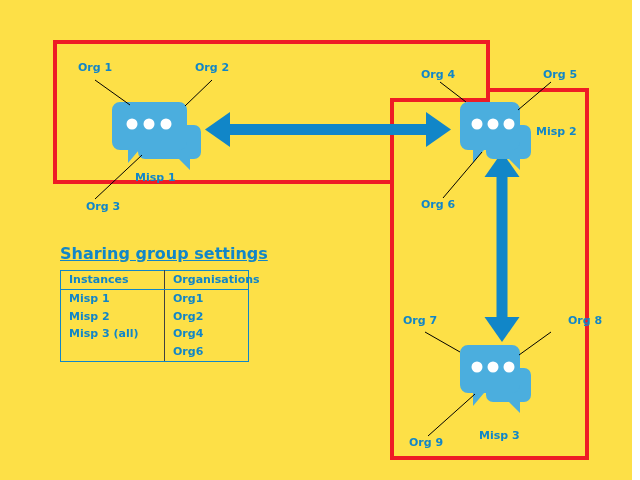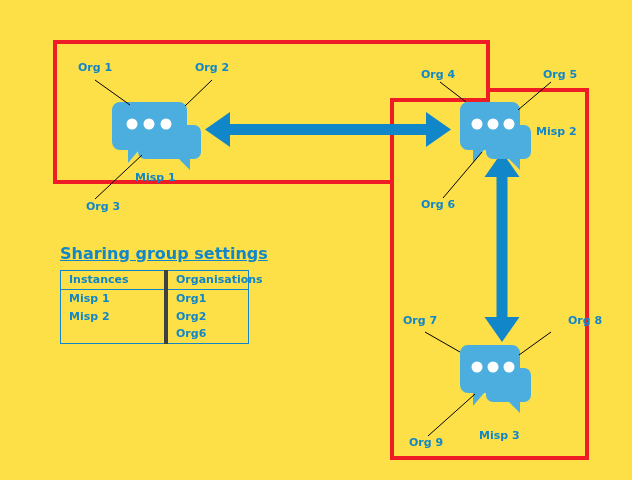--- a/index.html
+++ b/index.html
@@ -62,21 +62,21 @@
     border: 1px solid #1186C8;
     color: #1186C8;
     font-family: "DejaVu Sans", sans-serif;
     font-weight: bold;
     font-size: 11px;
     text-align: left;
     padding: 2px 0 2px 8px;
     vertical-align: top;
     line-height: 1.25;
   }
-  table.sg-table td.cell-left { width: 95px; border-right: 4px solid #404040; }
+  table.sg-table td.cell-left { width: 95px; border-right: 1px solid #404040; }
   table.sg-table td.noborder-v { border-top: none; border-bottom: none; }
   table.sg-table td.pad-cell { border-top: none; }
 </style>
 </head>
 <body>
 
 <div id="canvas">
 
   <svg class="layer" viewBox="0 0 640 480">
 
@@ -183,20 +183,24 @@
         </tr>
         <tr>
           <td class="cell-left pad-cell" style="border-bottom:none;">Misp 1</td>
           <td class="pad-cell" style="border-bottom:none;">Org1</td>
         </tr>
         <tr>
           <td class="cell-left noborder-v">Misp 2</td>
           <td class="noborder-v">Org2</td>
         </tr>
         <tr>
+          <td class="cell-left noborder-v">Misp 3 (all)</td>
+          <td class="noborder-v">Org4</td>
+        </tr>
+        <tr>
           <td class="cell-left" style="border-top:none;"></td>
           <td style="border-top:none;">Org6</td>
         </tr>
       </tbody>
     </table>
   </div>
 
 </div>
 
 </body></html>

